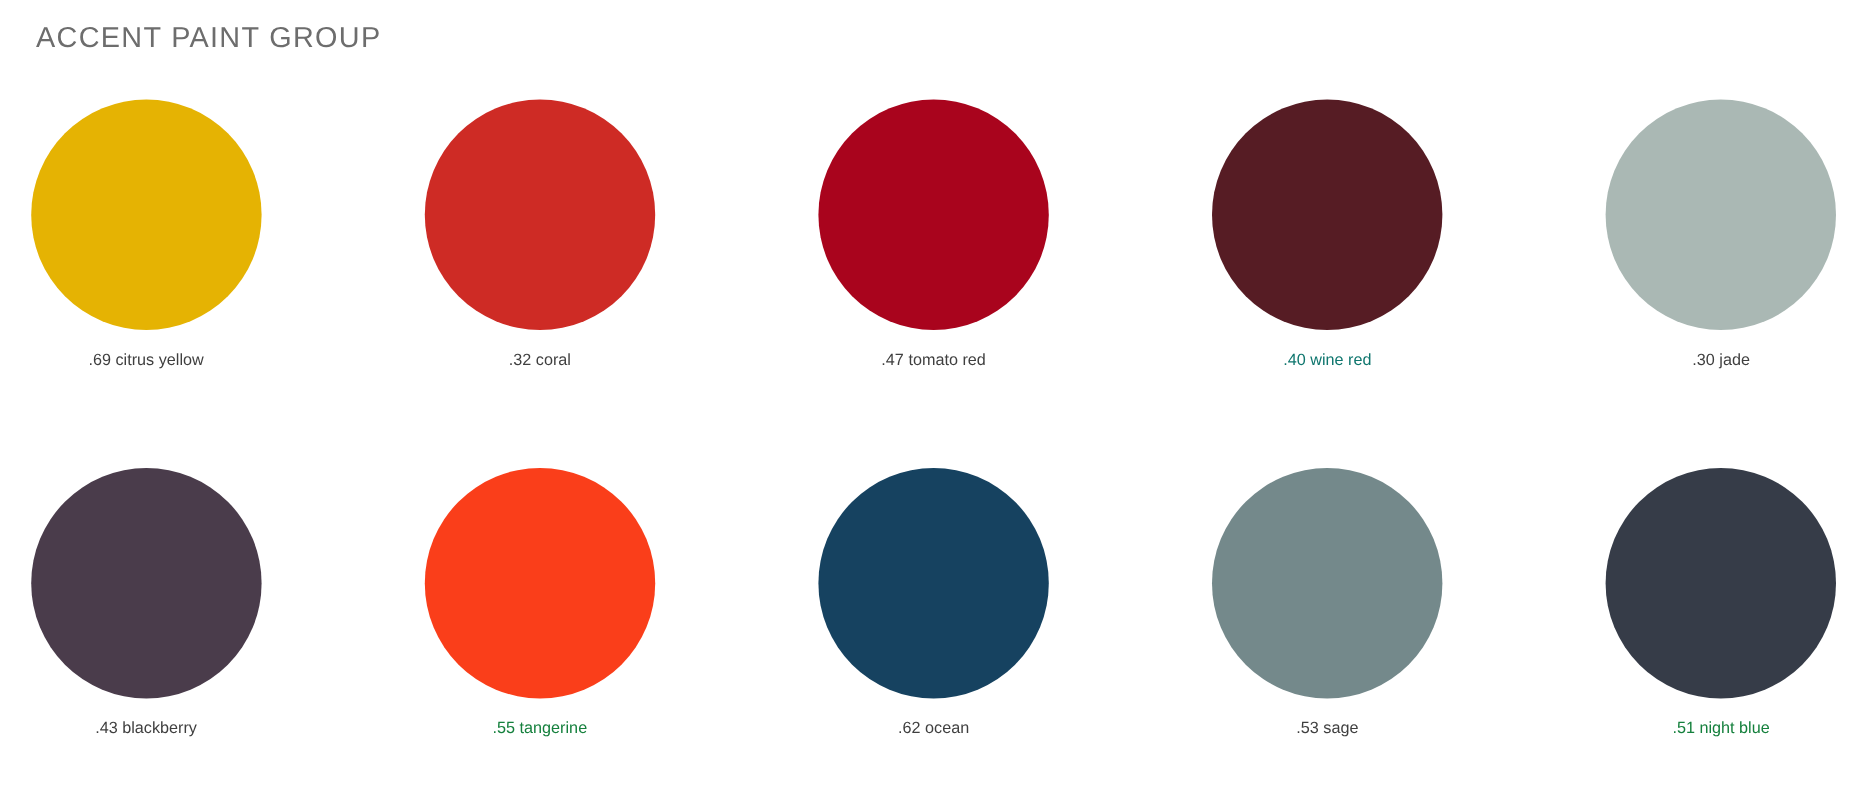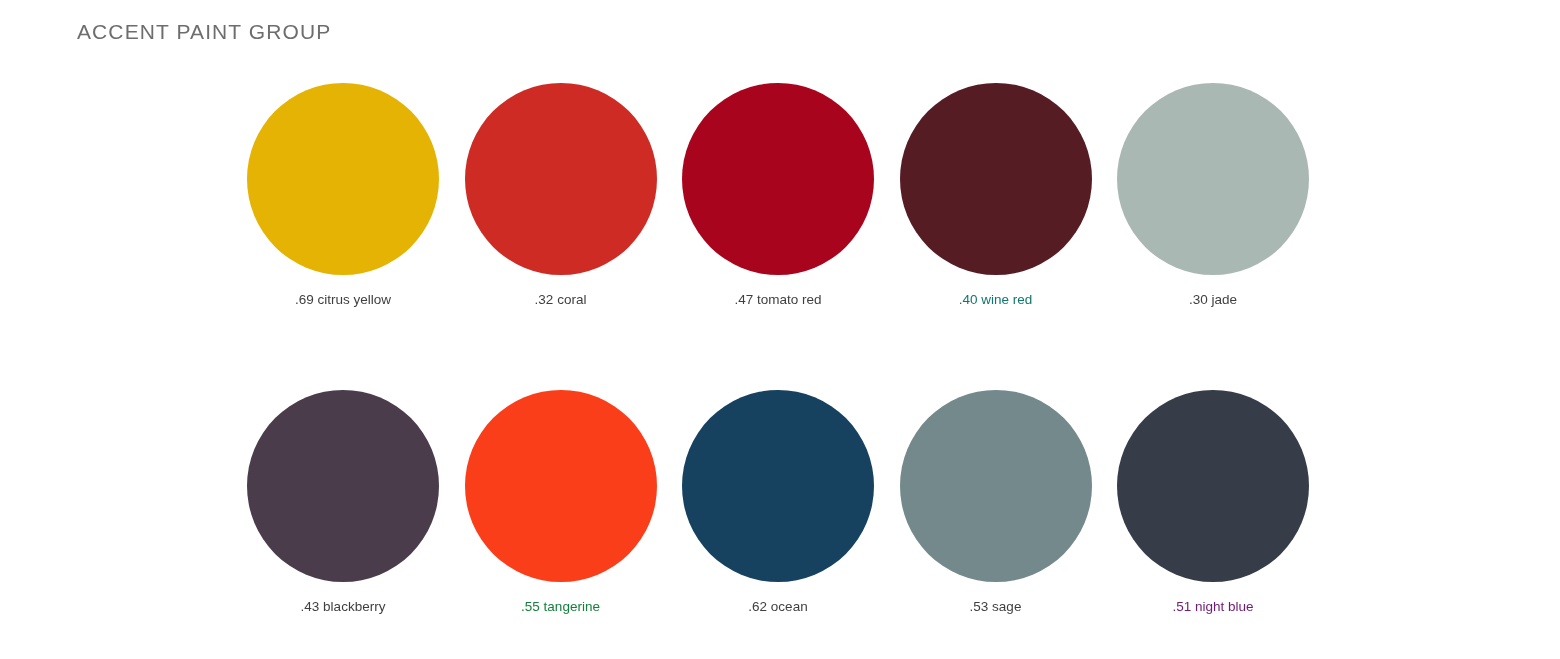--- a/index.html
+++ b/index.html
@@ -17,41 +17,40 @@
     width: 1560px;
     height: 659px;
     background: #ffffff;
     overflow: hidden;
     box-sizing: border-box;
   }
   #page-title {
     position: absolute;
     left: 30px;
     top: 18px;
-    font-size: 21px;
+    font-size: 24px;
     line-height: 28px;
     letter-spacing: 1.1px;
     color: #6d6d6d;
     font-weight: 400;
     white-space: nowrap;
-    margin-left: 47px;
   }
   .swatch-grid {
     position: absolute;
     left: 13px;
     top: 83px;
     width: 1530px;
     display: flex;
     flex-direction: column;
     row-gap: 81px;
   }
   .swatch-row {
     display: flex;
     flex-direction: row;
-    justify-content: center;
+    justify-content: space-between;
   }
   .swatch-cell {
     width: 217.5px;
     display: flex;
     flex-direction: column;
     align-items: center;
   }
   .swatch-disc {
     width: 192px;
     height: 192px;
@@ -112,18 +111,18 @@
       <div class="swatch-cell">
         <div class="swatch-disc" style="background: rgb(22, 66, 96);"></div>
         <div class="swatch-label" style="color: rgb(63, 63, 63);">.62 ocean</div>
       </div>
       <div class="swatch-cell">
         <div class="swatch-disc" style="background: rgb(116, 137, 139);"></div>
         <div class="swatch-label" style="color: rgb(63, 63, 63);">.53 sage</div>
       </div>
       <div class="swatch-cell">
         <div class="swatch-disc" style="background: rgb(54, 60, 72);"></div>
-        <div class="swatch-label" style="color: #701a75;">.51 night blue</div>
+        <div class="swatch-label" style="color: #15803d;">.51 night blue</div>
       </div>
     </div>
 
   </div>
 </div>
 
 </body></html>

